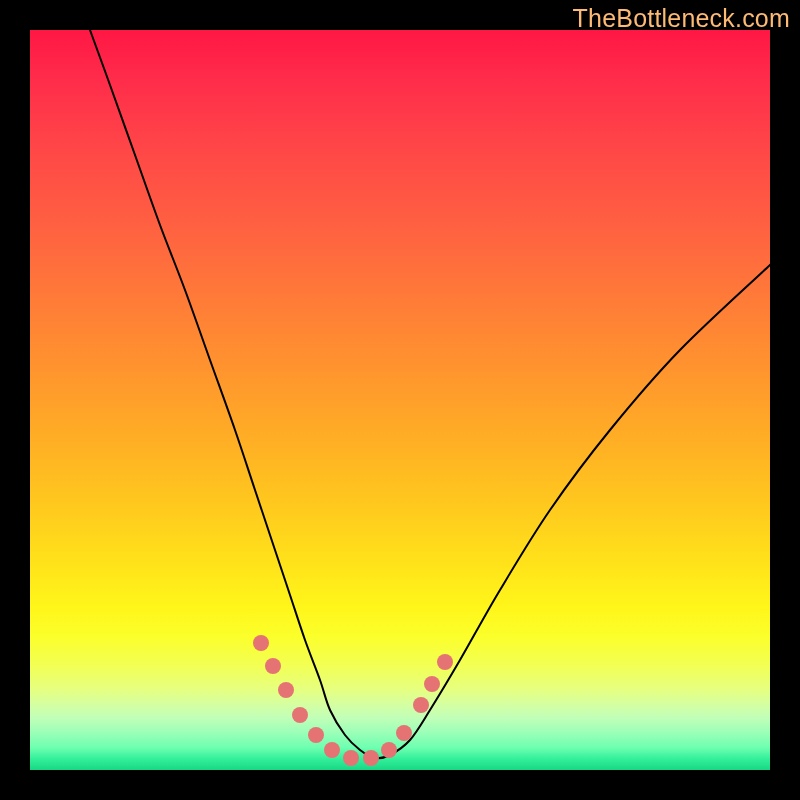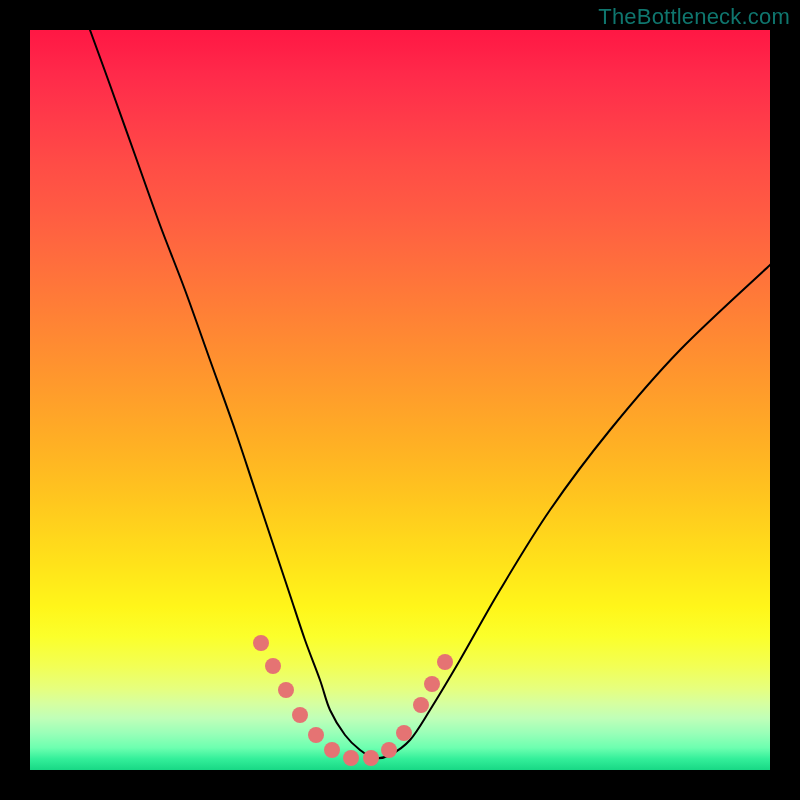--- a/index.html
+++ b/index.html
@@ -47,22 +47,22 @@
       #9affb8 95%,
       #6dffb0 97%,
       #33ef9a 98.5%,
       #18d885 100%
     );
   }
   .watermark {
     position: absolute;
     top: 4px;
     right: 10px;
-    color: #0f766e;
-    font-size: 22px;
+    color: #fdba74;
+    font-size: 25px;
     letter-spacing: 0.2px;
     font-weight: 500;
     user-select: none;
   }
   svg.curve {
     position: absolute;
     left: 0;
     top: 0;
     width: 740px;
     height: 740px;

